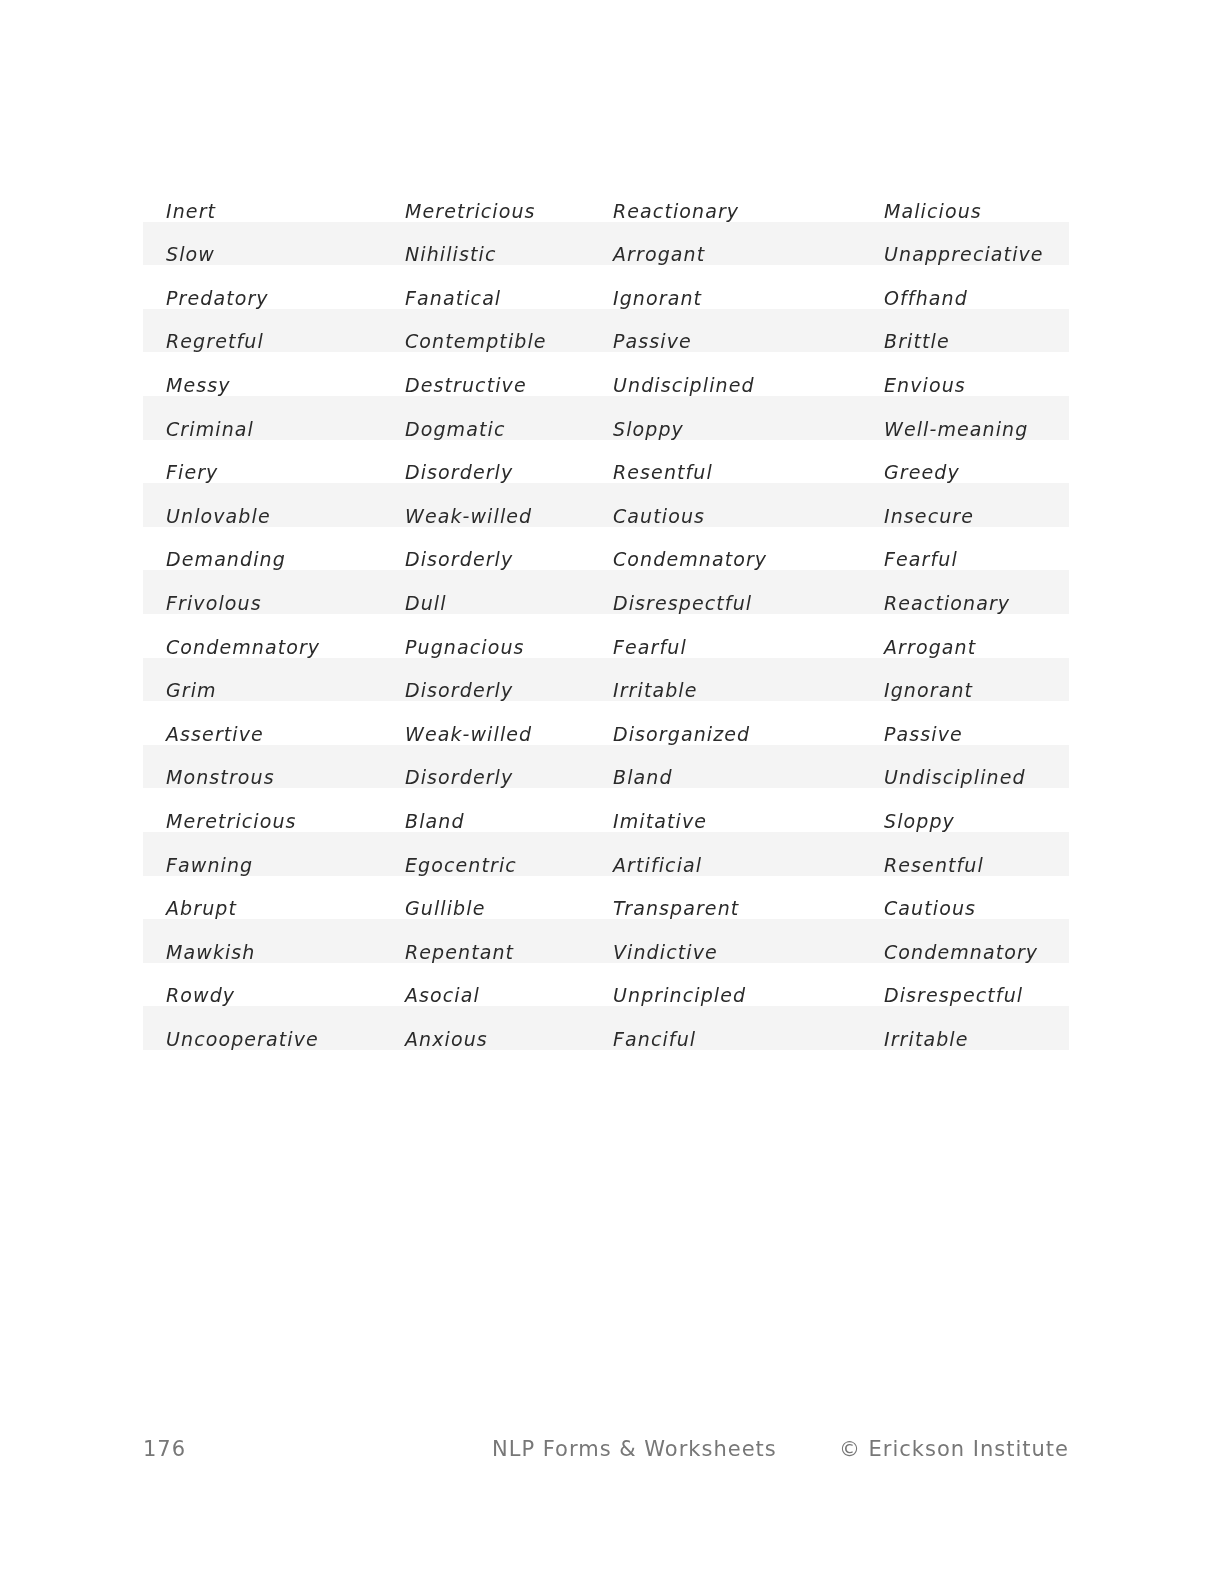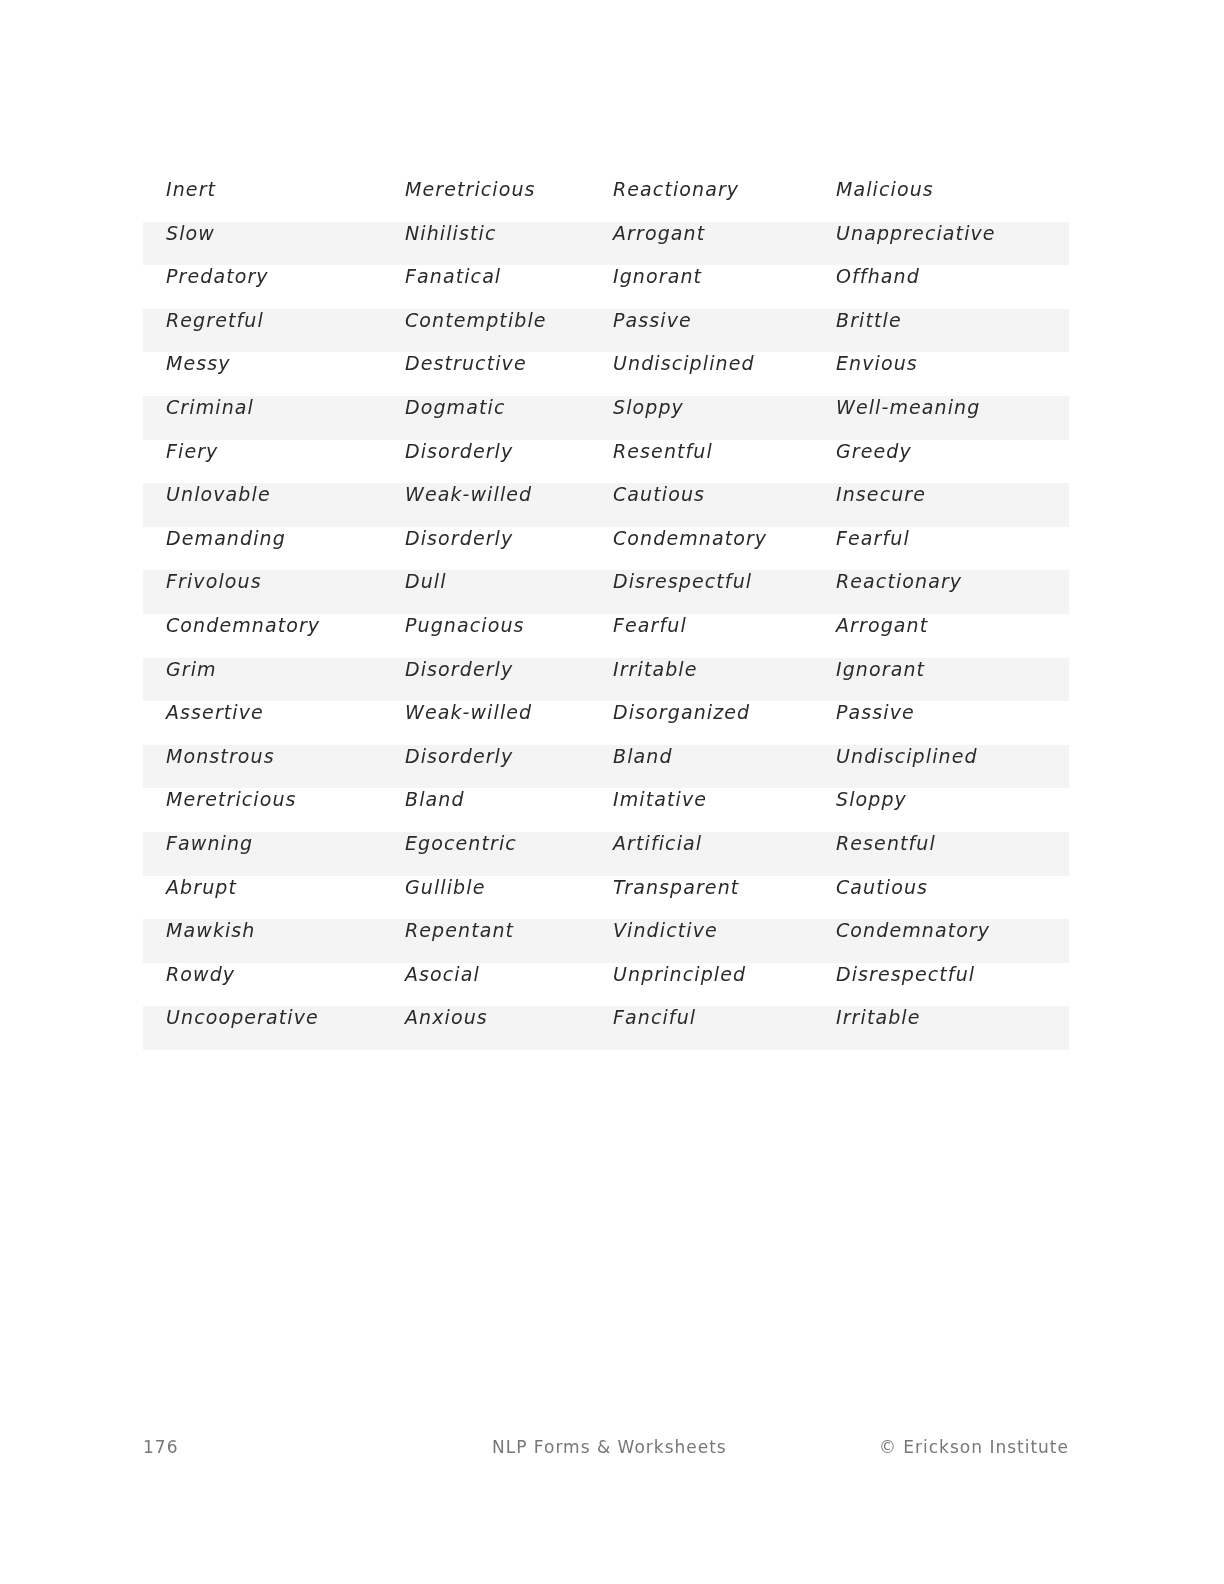--- a/index.html
+++ b/index.html
@@ -1,27 +1,27 @@
 <!DOCTYPE html>
 <html><head>
 <meta charset="utf-8">
 <style>
   html, body { margin:0; padding:0; background:#ffffff; }
   body { width:1224px; height:1584px; position:relative; overflow:hidden;
          font-family:"DejaVu Sans", sans-serif; color:#2a2a2a; }
   .table { position:absolute; left:143px; top:178px; width:926px; }
-  .row { display:flex; height:43.6px; align-items:flex-start; }
+  .row { display:flex; height:43.6px; align-items:flex-end; }
   .row:nth-child(even) { background:#f4f4f4; }
   .cell { font-style:italic; font-size:19px; letter-spacing:1.1px; white-space:nowrap; }
   .c0 { padding-left:23px; width:262px; box-sizing:border-box; }
   .c1 { width:208px; }
   .c2 { width:223px; }
-  .c3 { flex:1; }
+  .c3 { flex:1;margin-left:48px; }
   .footer { position:absolute; top:1437px; left:143px; width:926px; height:22px;
-            font-size:17px; color:#777; letter-spacing:1px; }
+            font-size:21px; color:#777; letter-spacing:1px; }
   .footer span { position:absolute; top:0; }
   .f-page { left:0; }
   .f-title { left:349px; }
   .f-copy { right:0;text-align:center; }
 </style>
 </head>
 <body>
 
 <div class="table" id="tbl">
     <div class="row">

